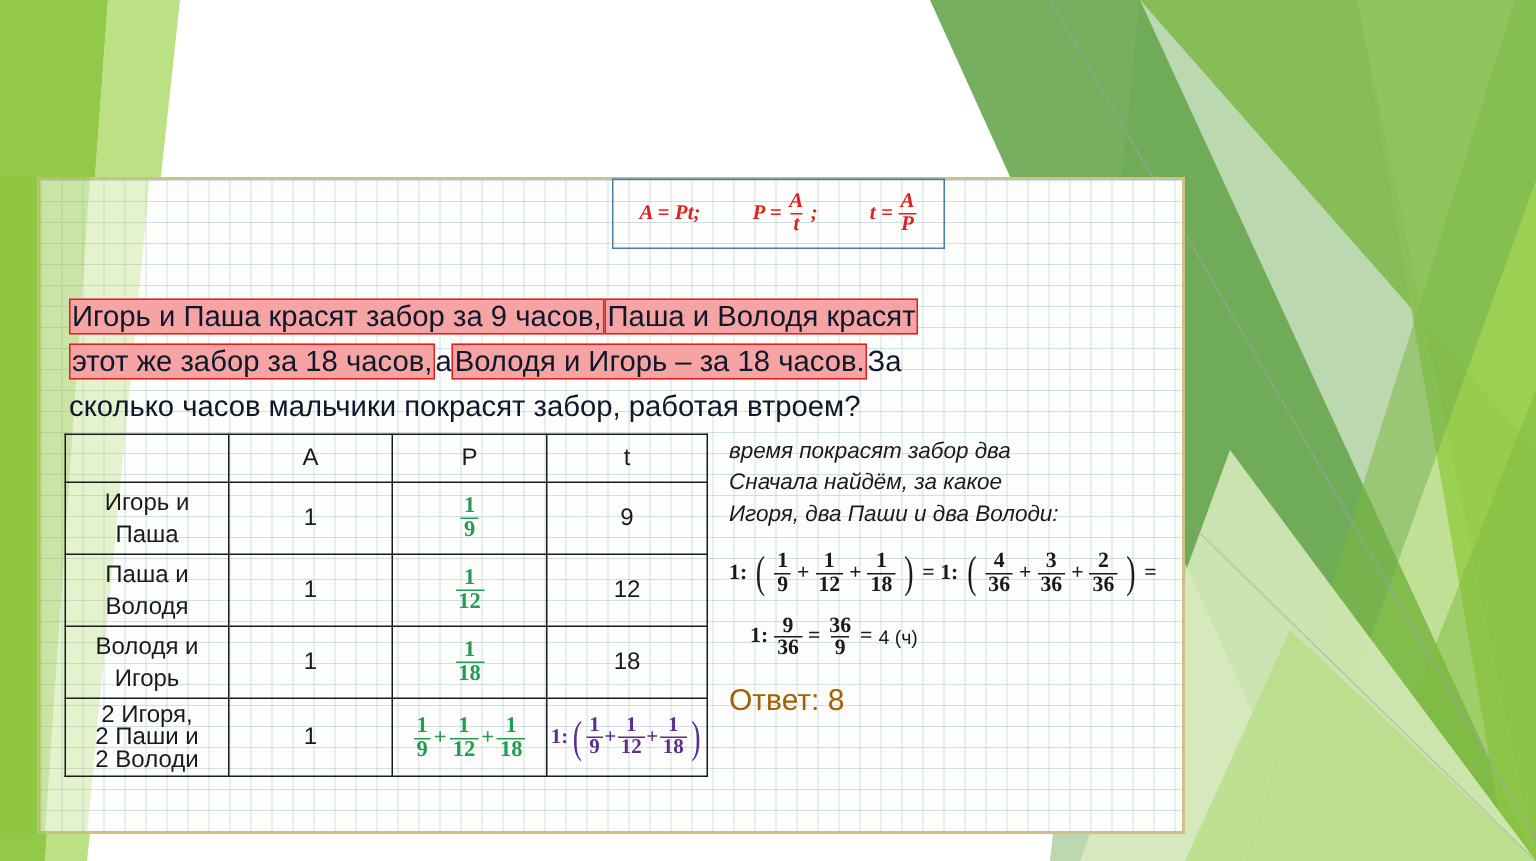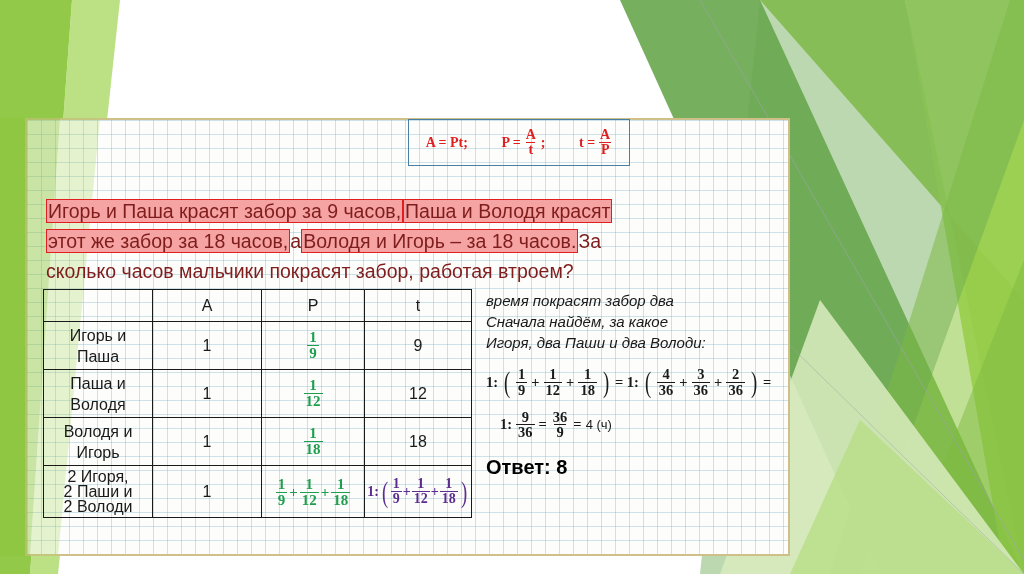--- a/index.html
+++ b/index.html
@@ -29,31 +29,31 @@
             background:#8cc63e;display:flex;align-items:center;
             box-sizing:border-box;padding-left:18px;}
   .titlebar .t{color:#ffffff;font-style:italic;font-weight:bold;font-size:17.5px;
                letter-spacing:.3px;white-space:nowrap;}
 
   
   .formulabox{position:absolute;left:408px;top:119px;width:222px;height:47px;
               border:1.5px solid #4a7fa5;background:transparent;
               display:flex;align-items:center;justify-content:space-around;
               box-sizing:border-box;color:#e02020;
-              font-family:"Liberation Serif",serif;
+              font-family:"Liberation Serif",serif;font-style:italic;
               font-weight:bold;font-size:14px;}
   .frac{display:inline-flex;flex-direction:column;align-items:center;
         vertical-align:middle;line-height:1.02;}
   .frac .num{padding:0 2px;}
   .frac .den{padding:0 2px;border-top:1.4px solid currentColor;}
   .eq{display:inline-flex;align-items:center;gap:3px;white-space:nowrap;}
 
   
   .problem{position:absolute;left:46px;top:196px;width:700px;
-           font-size:19.5px;color:#7f1d1d;line-height:30px;}
+           font-size:19.5px;color:#0f172a;line-height:30px;}
   .problem .ln{white-space:nowrap;}
   .hl{background:#f5a3a3;border:1.5px solid #e02020;padding:0 1px;}
   .plain{background:transparent;}
 
   
   .tbl{position:absolute;left:43px;top:289px;border-collapse:collapse;
        table-layout:fixed;}
   .tbl td{border:1.6px solid #1a1a1a;text-align:center;vertical-align:middle;
           font-size:16px;color:#1a1a1a;padding:2px 2px;background:transparent;}
   .c-label{width:104px;}
@@ -70,21 +70,21 @@
   .small-lbl{font-size:12.5px;line-height:15px;}
   .paren{display:inline-flex;align-items:center;font-size:30px;font-weight:normal;
          transform:scaleX(.62);line-height:.8;}
 
   
   .sol{position:absolute;left:486px;top:290px;width:300px;color:#1a1a1a;}
   .sol .prose{font-size:15px;font-style:italic;line-height:21px;}
   .sol .mathline{font-family:"Liberation Serif",serif;font-weight:bold;
                  font-size:14.5px;display:flex;align-items:center;gap:4px;
                  white-space:nowrap;}
-  .answer{color:#000000;font-size:20px;font-weight:bold;}
+  .answer{color:#a16207;font-size:20px;}
   .mini{font-weight:normal;font-style:normal;font-size:13px;font-family:"Liberation Sans",sans-serif;}
 </style>
 </head>
 <body>
 
 <div class="slide">
 
   <div class="deco">
     <svg width="1024" height="574" viewBox="0 0 1024 574">
 

